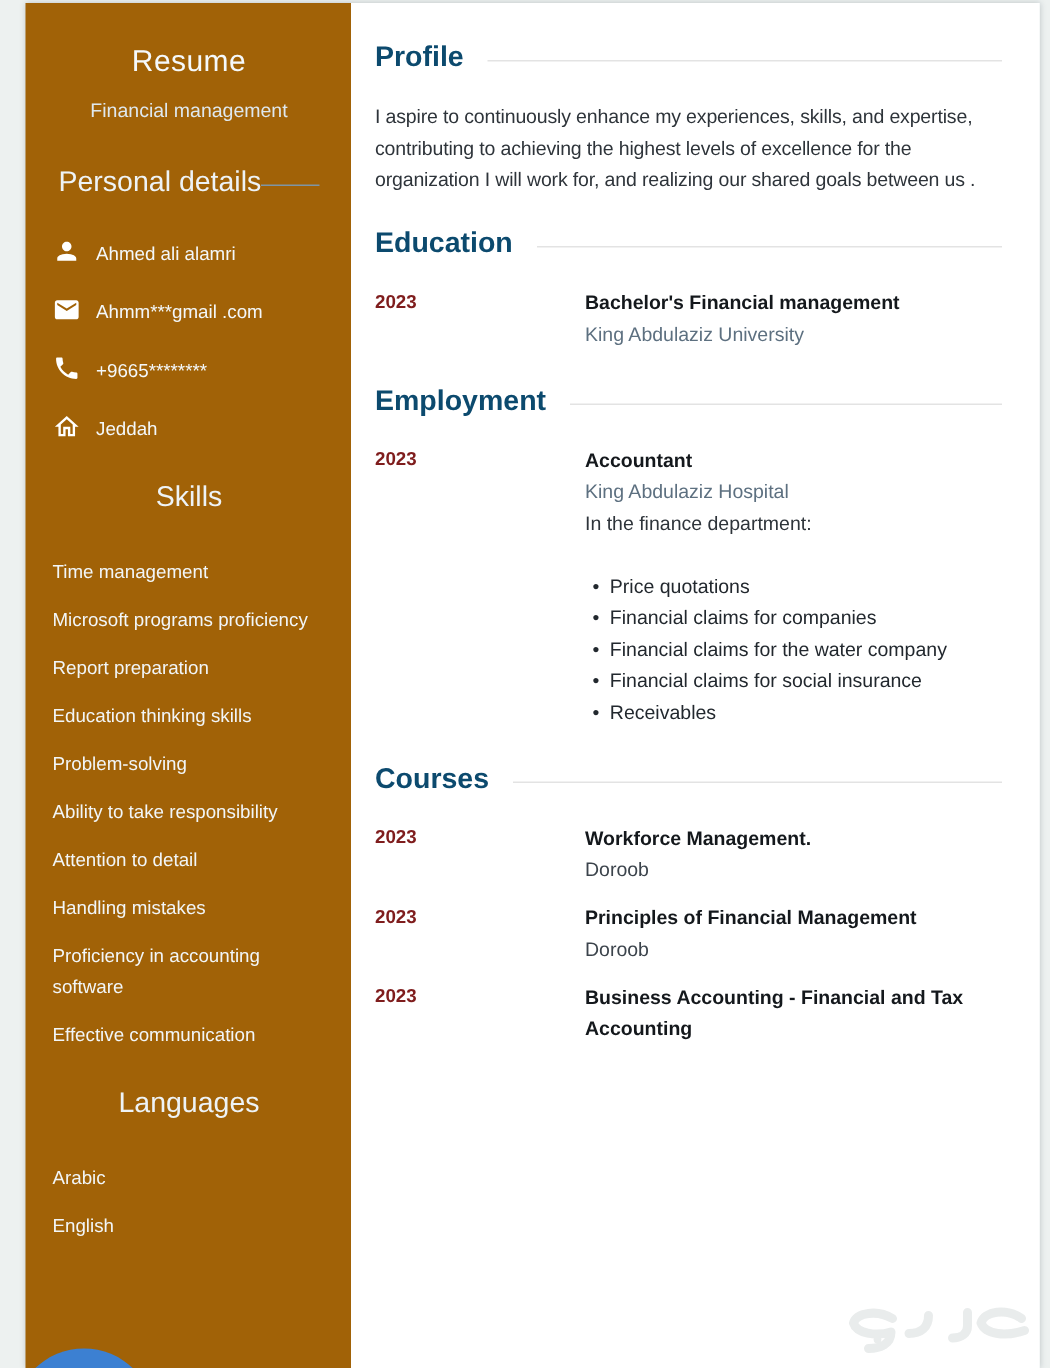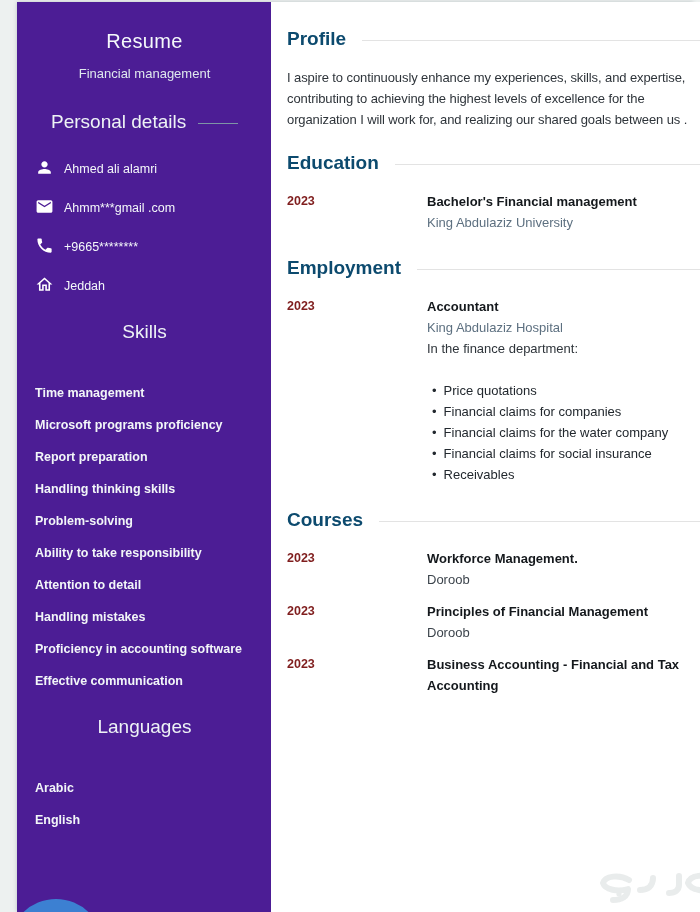--- a/index.html
+++ b/index.html
@@ -4,38 +4,38 @@
 <style>
   * { margin:0; padding:0; box-sizing:border-box; }
   html,body { width:700px; height:912px; }
   body { font-family:"Liberation Sans", sans-serif; background:#edf1f0; overflow:hidden; }
 
   .stage { position:relative; width:700px; height:912px; background:#edf1f0; }
   .page  { position:absolute; left:17px; right:7px; top:2px; bottom:0;
            display:flex; box-shadow:0 0 4px rgba(40,60,70,.25); }
 
   
-  .sidebar { width:254px; flex:none; background:#4c1d95; color:#f2f6f8;
+  .sidebar { width:217px; flex:none; background:#a16207; color:#f2f6f8;
              padding:22px 17px 0 18px; position:relative; overflow:hidden; }
   .side-title { font-size:20px; font-weight:400; text-align:center; color:#f5f9fb;
                 letter-spacing:.3px; margin:6px 0 13px; }
   .side-subtitle { font-size:13px; font-weight:400; text-align:center; color:#dfe8ee;
                    margin-bottom:30px; }
-  .side-heading { display:flex; align-items:center; gap:12px; font-size:19px;
-                  font-weight:400; color:#eef3f6; margin:0 16px 25px; }
+  .side-heading { display:flex; align-items:center; font-size:19px;
+                  font-weight:400; color:#eef3f6; margin:0 4px 25px; }
   .side-heading .rule { flex:1; height:1px; background:#7e95a6; margin-top:3px; }
   .side-heading.spaced { margin-top:24px;flex-direction:column; }
 
   .contact { list-style:none; margin-bottom:10px; }
   .contact li { display:flex; align-items:center; gap:10px; margin-bottom:17px;
                 font-size:12.5px; color:#f4f8fa; }
   .contact svg { width:19px; height:19px; fill:#ffffff; flex:none; }
 
   .side-list { list-style:none; margin-bottom:6px; }
-  .side-list li { font-size:12.5px; font-weight:700; color:#f2f6f8;
+  .side-list li { font-size:12.5px; font-weight:400; color:#f2f6f8;
                   line-height:21px; margin-bottom:11px; }
 
   .blue-circle { position:absolute; width:94px; height:94px; border-radius:50%;
                  background:#3c80d2; left:-8px; top:897px; }
 
   
   .main { flex:1; background:#ffffff; padding:26px 25px 0 16px; position:relative; }
   .m-heading { display:flex; align-items:center; gap:16px; font-size:19px;
                font-weight:700; color:#0c4a6e; margin:0 0 17px; }
   .m-heading .rule { flex:1; height:1px; background:#e3e3e3; margin-top:2px; }
@@ -109,21 +109,21 @@
 
       <h2 class="side-heading spaced">
         <span>Skills</span>
         <span class="rule"></span>
       </h2>
 
       <ul class="side-list">
         <li>Time management</li>
         <li>Microsoft programs proficiency</li>
         <li>Report preparation</li>
-        <li>Handling thinking skills</li>
+        <li>Education thinking skills</li>
         <li>Problem-solving</li>
         <li>Ability to take responsibility</li>
         <li>Attention to detail</li>
         <li>Handling mistakes</li>
         <li>Proficiency in accounting software</li>
         <li>Effective communication</li>
       </ul>
 
       <h2 class="side-heading spaced">
         <span>Languages</span>

